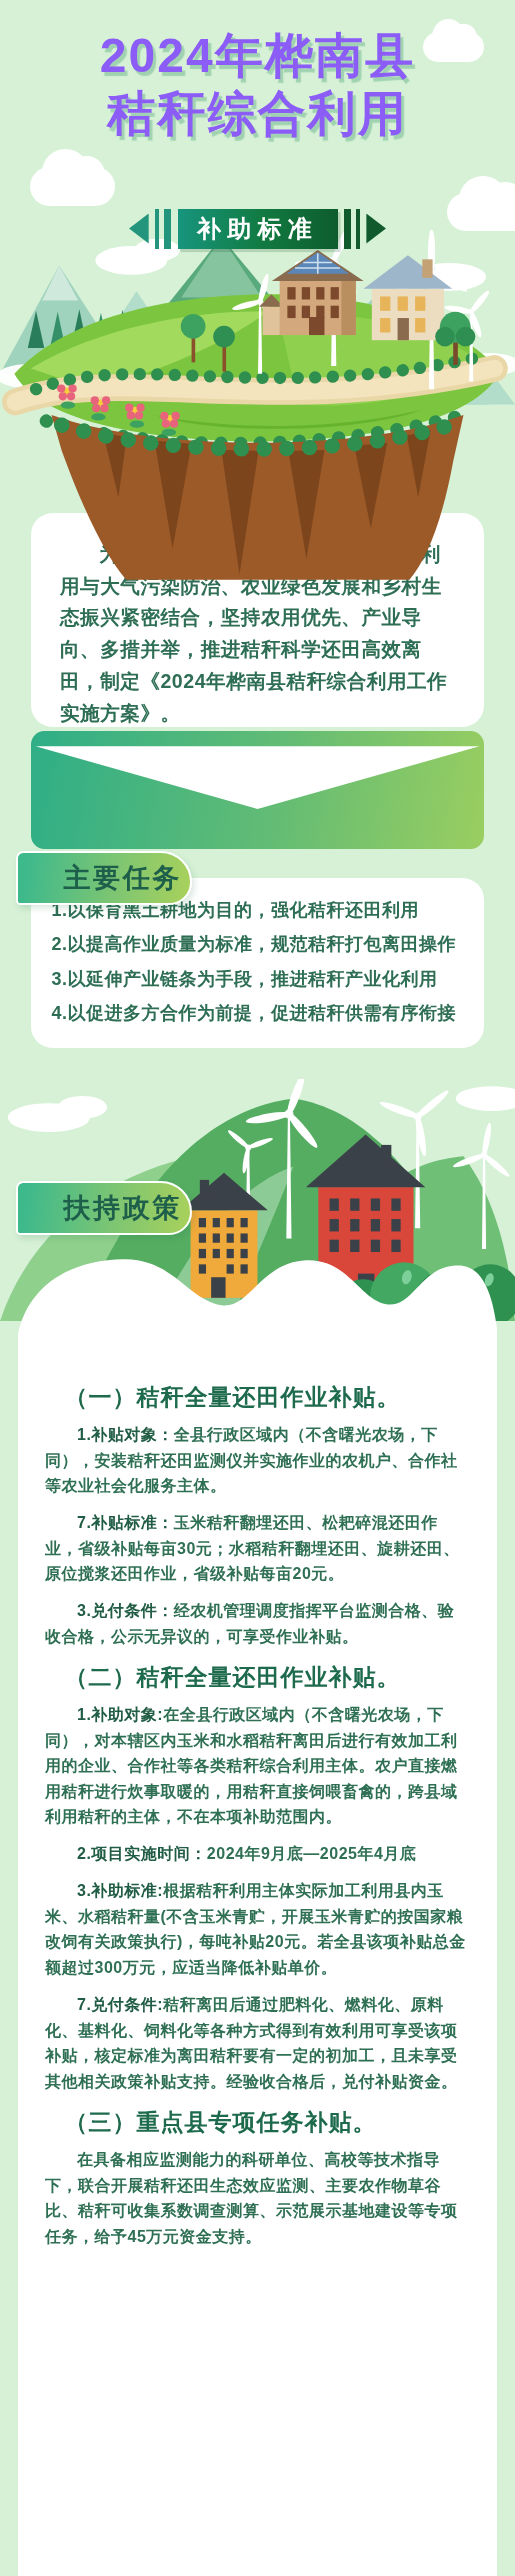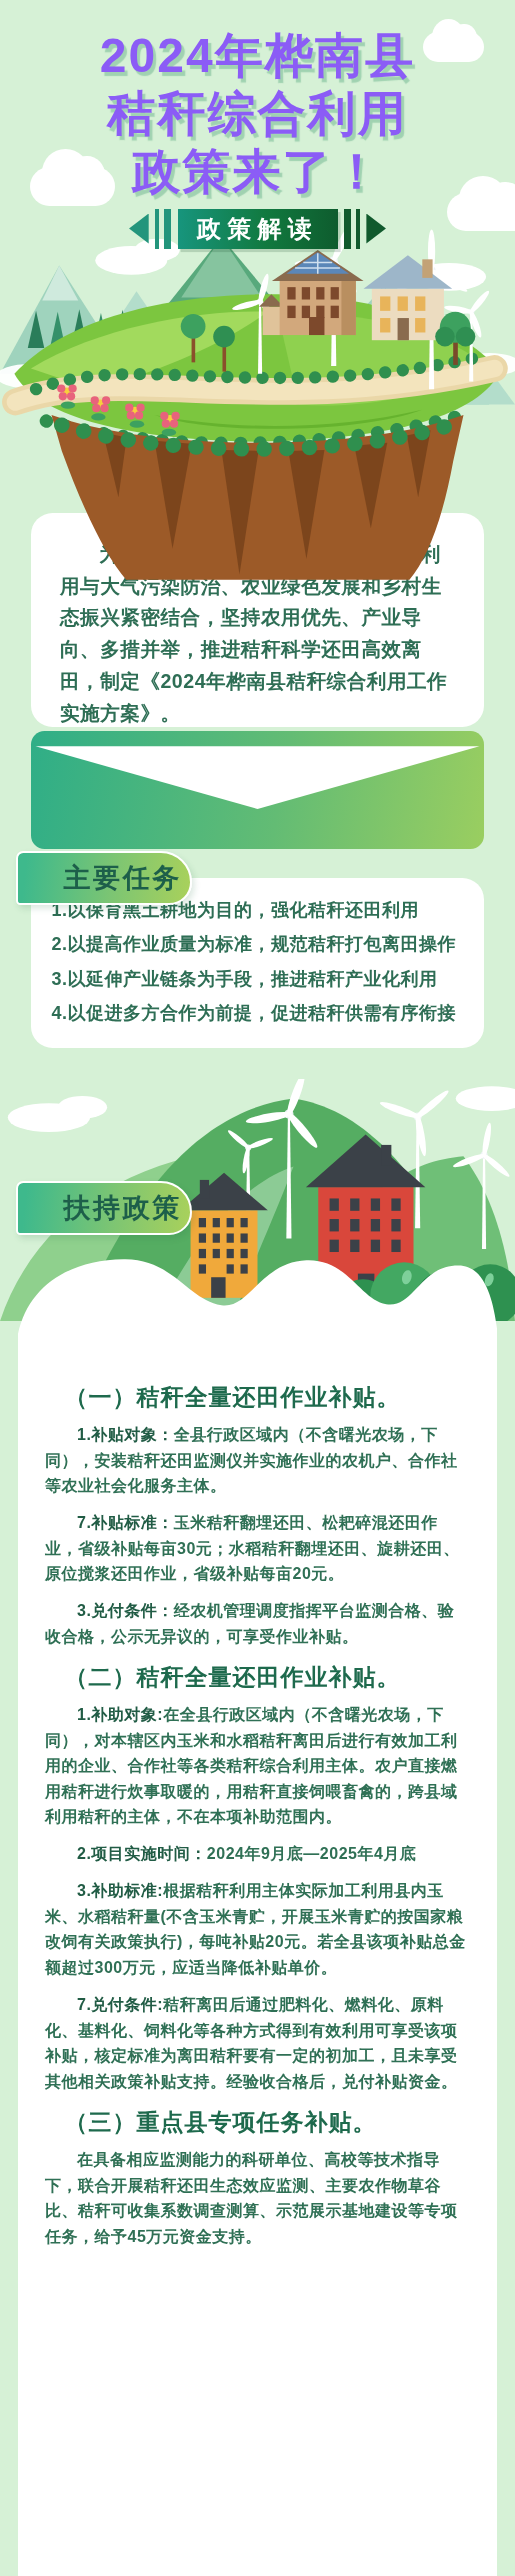--- a/index.html
+++ b/index.html
@@ -83,29 +83,28 @@
 
 <div class="page">
 
   <div class="cloud" style="left:423px;top:32px;width:61px;height:30px;"></div>
   <div class="cloud" style="left:30px;top:167px;width:85px;height:39px;"></div>
   <div class="cloud" style="left:447px;top:193px;width:87px;height:38px;"></div>
 
   <div class="hero-title">
     <div>2024年桦南县</div>
     <div>秸秆综合利用</div>
-    <div>政策来了！</div>
   </div>
 
   <div class="badge">
     <div class="chev chev-l"></div>
     <div class="vbar teal"></div>
     <div class="vbar w2 teal"></div>
     <div class="banner">
-      <span>政策解读</span>
+      <span>补助标准</span>
     </div>
     <div class="vbar w2 dark"></div>
     <div class="vbar dark"></div>
     <div class="chev chev-r"></div>
   </div>
 
   <svg id="island-svg" class="illu" width="515" height="366" viewBox="0 0 1000 710">
     <g>
       <path d="M0,300 L115,90 L250,300 Z" fill="#9fd3bd"></path>
       <path d="M115,90 L152,158 L82,158 Z" fill="#cfeadd"></path>

